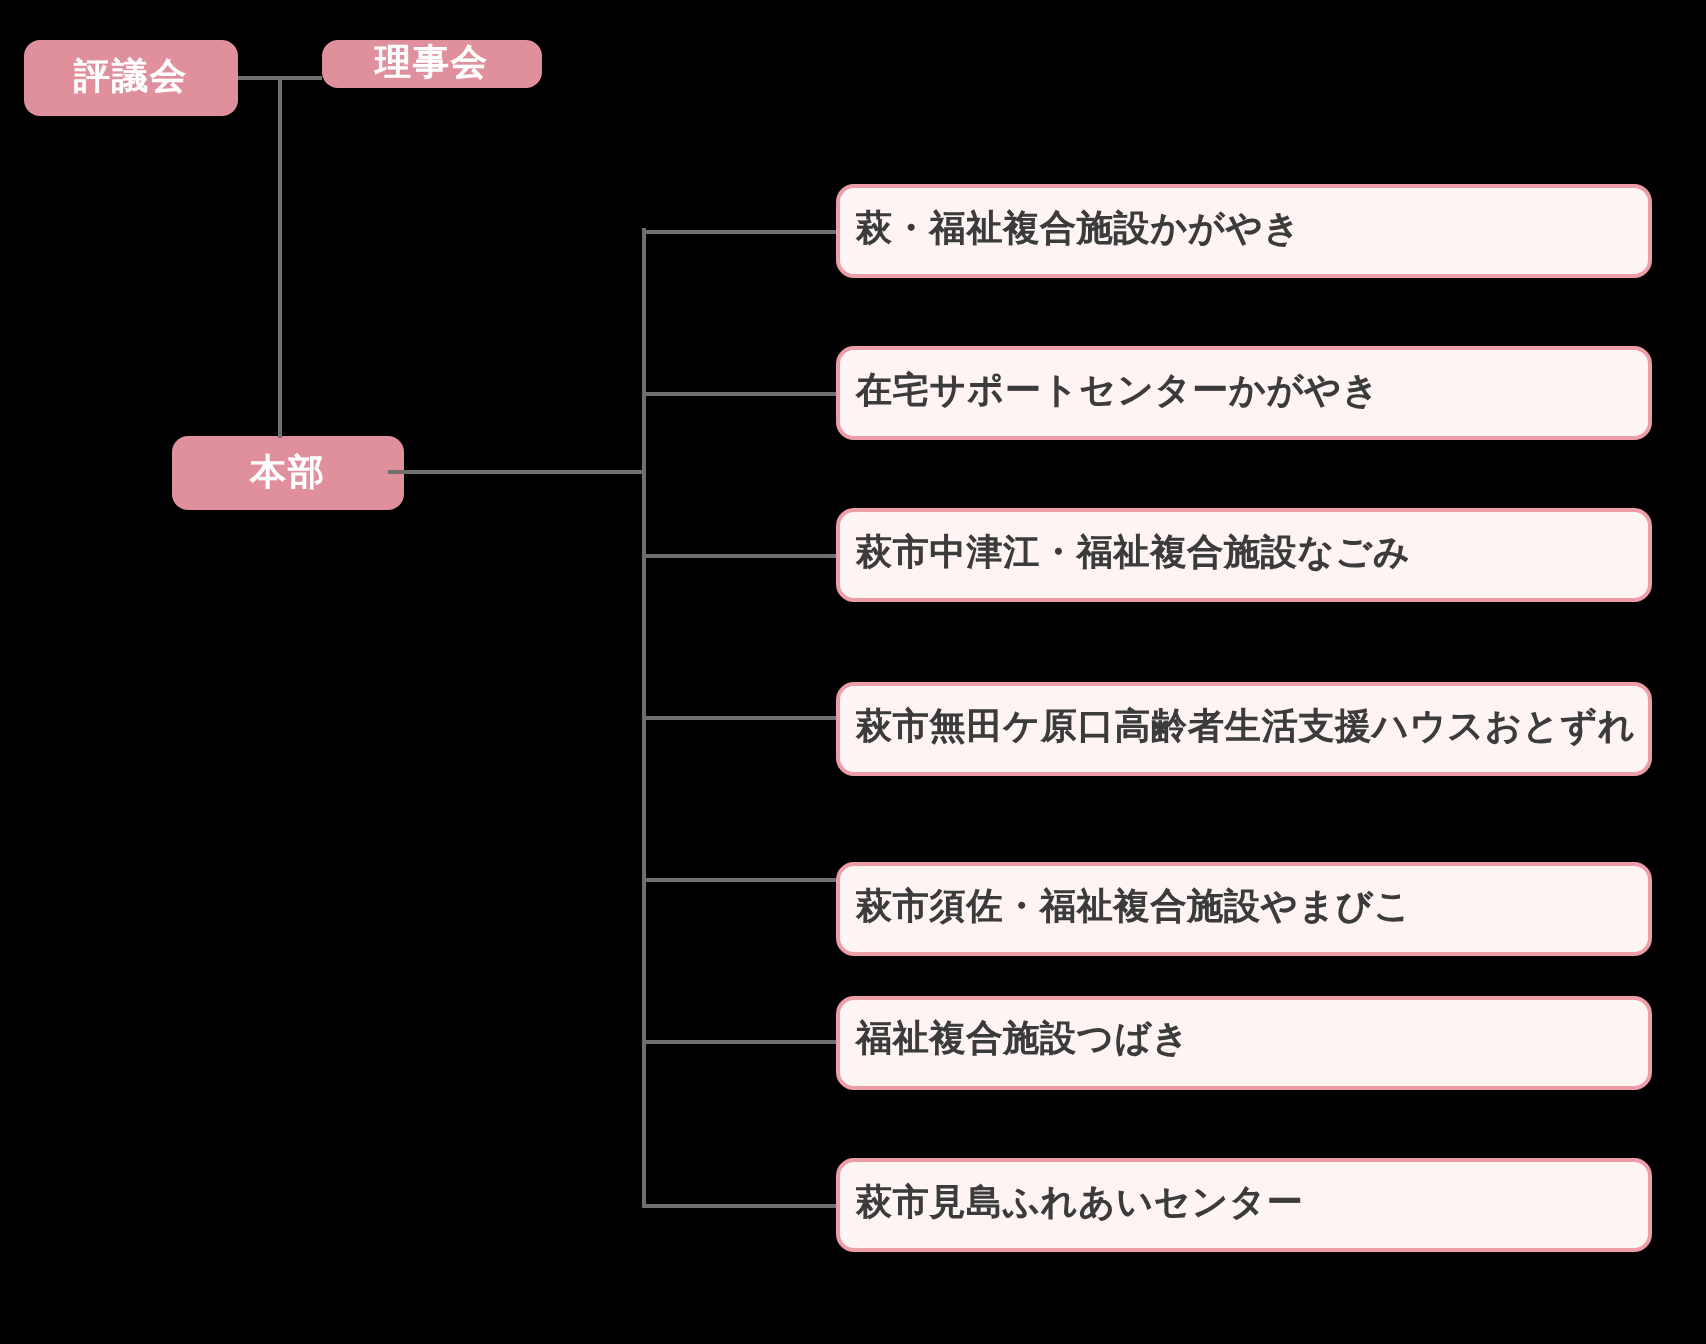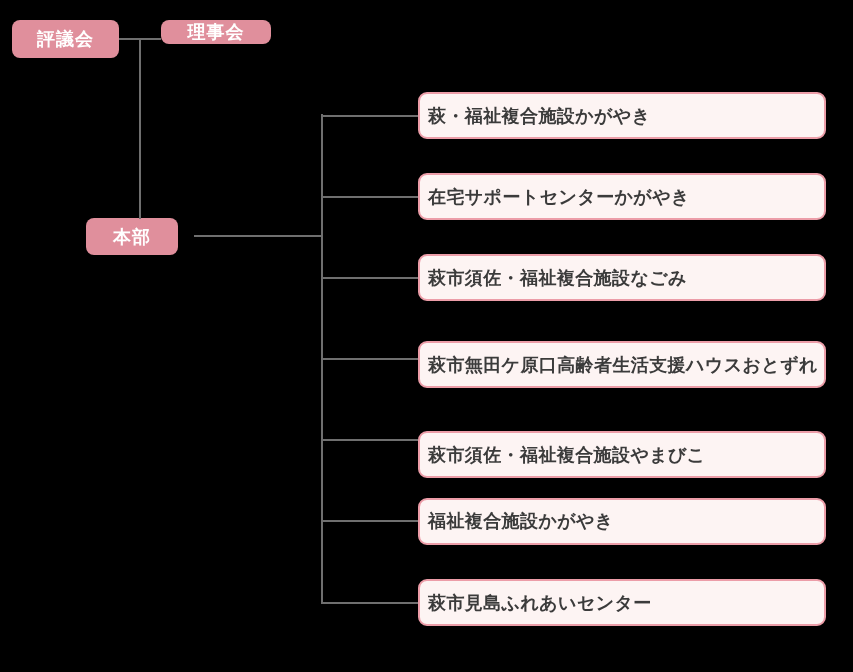--- a/index.html
+++ b/index.html
@@ -23,21 +23,21 @@
     color: var(--solid-text, #ffffff);
     border-radius: 8px;
     display: flex; align-items: center; justify-content: center;
     font-weight: bold;
     font-size: 18px;
     letter-spacing: 1px;
     line-height: 1;
   }
   #node-council { left: 12px;  top: 20px;  width: 107px; height: 38px; }
   #node-board   { left: 161px; top: 20px;  width: 110px; height: 24px; }
-  #node-hq      { left: 86px;  top: 218px; width: 92px; height: 37px; }
+  #node-hq      { left: 86px;  top: 218px; width: 116px; height: 37px; }
 
   
   .line { position: absolute; background: var(--line, #6f6f6f); }
   #line-top-h  { left: 119px; top: 38px;  width: 42px;  height: 2px; }
   #line-top-v  { left: 139px; top: 38px;  width: 2px;   height: 181px; }
   #line-hq-h   { left: 194px; top: 235px; width: 128px; height: 2px; }
   #line-trunk  { left: 321px; top: 114px; width: 2px;   height: 490px; }
   .line.branch { left: 322px; width: 96px; height: 2px; }
 
   
@@ -49,20 +49,21 @@
     border: 2px solid var(--fac-border, #ec9da8);
     border-radius: 9px;
     display: flex; align-items: center;
     padding: 0 8px;
     color: var(--fac-text, #3b3b3b);
     font-weight: bold;
     font-size: 18px;
     letter-spacing: 0.4px;
     line-height: 1;
     white-space: nowrap;
+    font-family: Liberation Mono, monospace;
   }
 </style>
 </head>
 <body>
 
 <div class="canvas">
 
   <div class="node solid" id="node-council">
     <span class="node-label">評議会</span>
   </div>
@@ -86,36 +87,36 @@
     <span class="facility-label">萩・福祉複合施設かがやき</span>
   </div>
 
   <div class="line branch" style="top: 195.7px;"></div>
   <div class="node facility" style="top: 173.2px;">
     <span class="facility-label">在宅サポートセンターかがやき</span>
   </div>
 
   <div class="line branch" style="top: 276.8px;"></div>
   <div class="node facility" style="top: 254.3px;">
-    <span class="facility-label">萩市須佐・福祉複合施設なごみ</span>
+    <span class="facility-label">萩市中津江・福祉複合施設なごみ</span>
   </div>
 
   <div class="line branch" style="top: 358px;"></div>
   <div class="node facility" style="top: 341px;">
     <span class="facility-label">萩市無田ケ原口高齢者生活支援ハウスおとずれ</span>
   </div>
 
   <div class="line branch" style="top: 439.2px;"></div>
   <div class="node facility" style="top: 431px;">
     <span class="facility-label">萩市須佐・福祉複合施設やまびこ</span>
   </div>
 
   <div class="line branch" style="top: 520.4px;"></div>
   <div class="node facility" style="top: 497.9px;">
-    <span class="facility-label">福祉複合施設かがやき</span>
+    <span class="facility-label">福祉複合施設つばき</span>
   </div>
 
   <div class="line branch" style="top: 601.5px;"></div>
   <div class="node facility" style="top: 579px;">
     <span class="facility-label">萩市見島ふれあいセンター</span>
   </div>
 </div>
 </div>
 
 </body></html>

